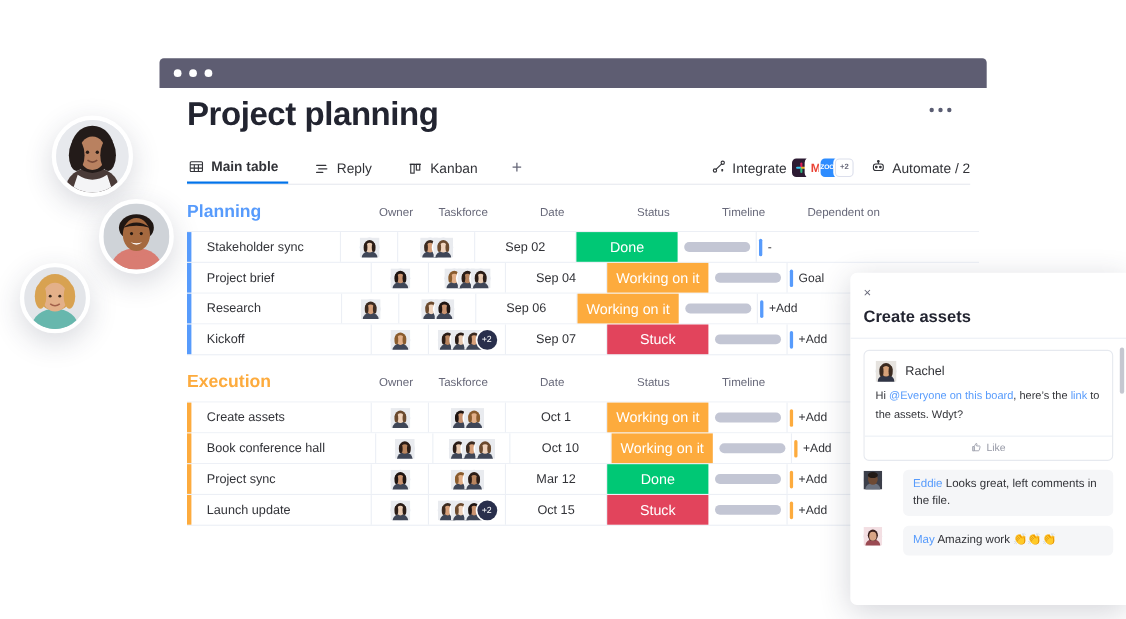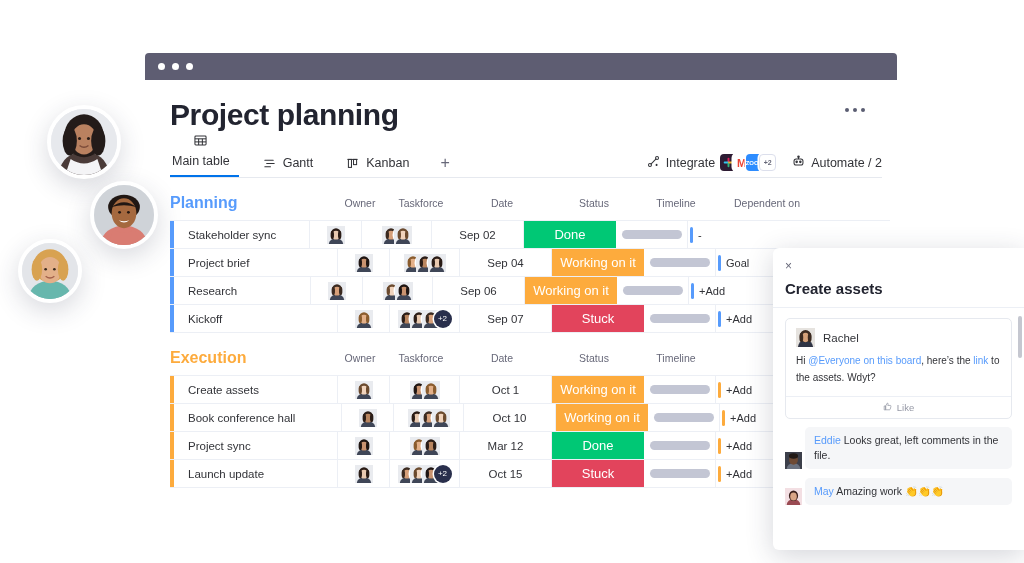--- a/index.html
+++ b/index.html
@@ -25,21 +25,21 @@
   .window {
     position: absolute; left: 145px; top: 53px; width: 752px;
     background: #fff;
   }
   .titlebar {
     height: 27px; background: #5e5d72; border-radius: 4px 4px 0 0;
     display: flex; align-items: center; padding-left: 13px; gap: 7px;
   }
   .titlebar .dot { width: 7px; height: 7px; border-radius: 50%; background: #fff; }
 
-  .board { position: absolute; left: 145px; top: 86px; width: 760px; }
+  .board { position: absolute; left: 145px; top: 76px; width: 760px; }
 
   .board-head { padding: 12px 0 0 25px; position: relative; }
   .board-title {
     font-size: 30px; font-weight: 700; color: #222430; letter-spacing: -.4px;
   }
   .dots-menu {
     position: absolute; right: 40px; top: 22px;
     display: flex; gap: 4px; cursor: pointer;
   }
   .dots-menu i { width: 4px; height: 4px; border-radius: 50%; background: #5a5d72; display:block;}
@@ -49,21 +49,21 @@
     margin: 18px 0 0 25px; width: 712px;
     border-bottom: 1px solid #e6e9ef;
     display: flex; align-items: flex-end; height: 28px;
     position: relative;
   }
   .tab {
     display: flex; align-items: center; gap: 7px;
     font-size: 12.5px; color: #323338; padding: 0 9px 7px 2px;
     margin-right: 22px; cursor: pointer; white-space: nowrap;
   }
-  .tab.active { border-bottom: 2px solid #0073ea; font-weight: 400; flex-direction: column; }
+  .tab.active { border-bottom: 2px solid #0073ea; font-weight: 700; }
   .tab svg { display: block; }
   .tab-add {
     font-size: 16px; color: #676879; padding-bottom: 6px; cursor: pointer;
     line-height: 1;
   }
   .tabs-right {
     position: absolute; right: 0; bottom: 6px;
     display: flex; align-items: center; gap: 16px;
   }
   .tool {
@@ -160,21 +160,21 @@
   }
   .mention, .a-link { color: #579bfc; }
   .upd-actions { display: flex; border-top: 1px solid #eceff5; }
   .upd-act {
     flex: 1; display: flex; align-items: center; justify-content: center; gap: 5px;
     font-size: 9.5px; color: #9699a6; height: 21px; cursor: pointer;
   }
   .upd-act + .upd-act { border-left: 1px solid #eceff5; }
 
   .replies { margin: 8px 12px 0 12px; }
-  .reply { display: flex; align-items: flex-end; gap: 3px; margin-bottom: 9px; }
+  .reply { display: flex; align-items: flex-start; gap: 19px; margin-bottom: 9px; }
   .reply .avatar { width: 17px; height: 17px; flex: none; margin-top: 1px; }
   .reply-bubble {
     background: #f5f6f8; border-radius: 5px; padding: 6px 9px;
     font-size: 10.5px; line-height: 15px; color: #323338; flex: 1;
   }
   .reply-name { color: #579bfc; }
   .pop-scroll {
     position: absolute; right: 2px; top: 68px; width: 4px; height: 42px;
     border-radius: 3px; background: #c5c7d0;
   }
@@ -258,21 +258,21 @@
         <span>Main table</span>
       </div>
       <div class="tab">
         <span>
           <svg width="13" height="13" viewBox="0 0 14 14" stroke="#323338" stroke-width="1.2" stroke-linecap="round">
             <line x1="2" y1="3.5" x2="11" y2="3.5"></line>
               <line x1="4" y1="7" x2="12" y2="7"></line>
               <line x1="2" y1="10.5" x2="8" y2="10.5"></line>
           </svg>
         </span>
-        <span>Gantt</span>
+        <span>Reply</span>
       </div>
       <div class="tab">
         <span>
           <svg width="13" height="13" viewBox="0 0 14 14" stroke="#323338" stroke-width="1.1" fill="none">
             <line x1="1.5" y1="2.6" x2="12.5" y2="2.6"></line>
             <rect x="2.6" y="2.6" width="3.3" height="8.6"></rect>
             <rect x="8.1" y="2.6" width="3.3" height="5.6"></rect>
           </svg>
         </span>
         <span>Kanban</span>

